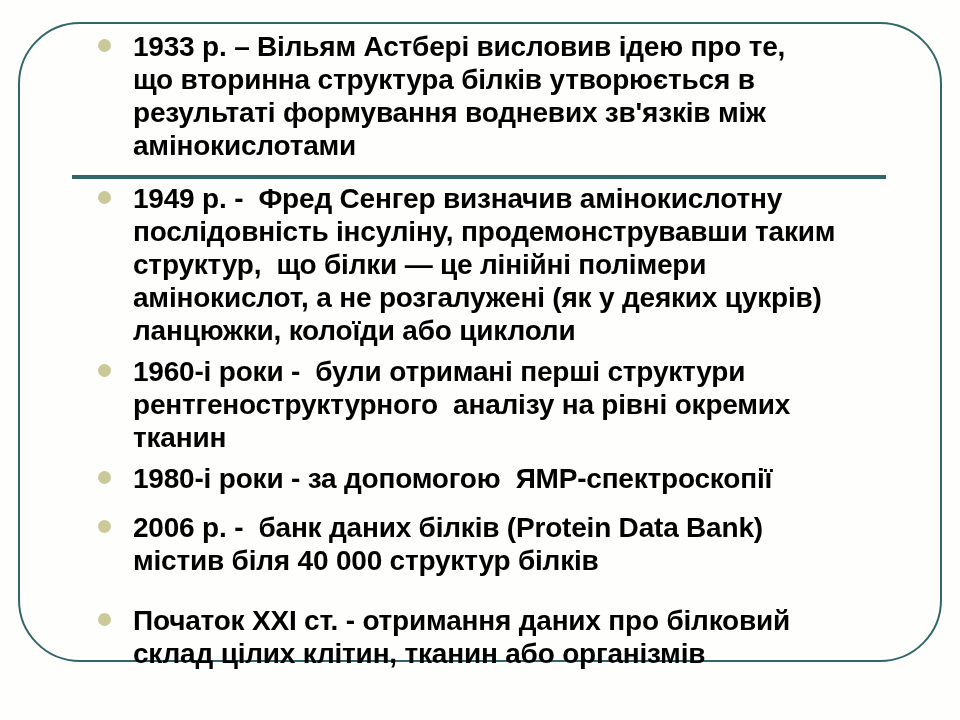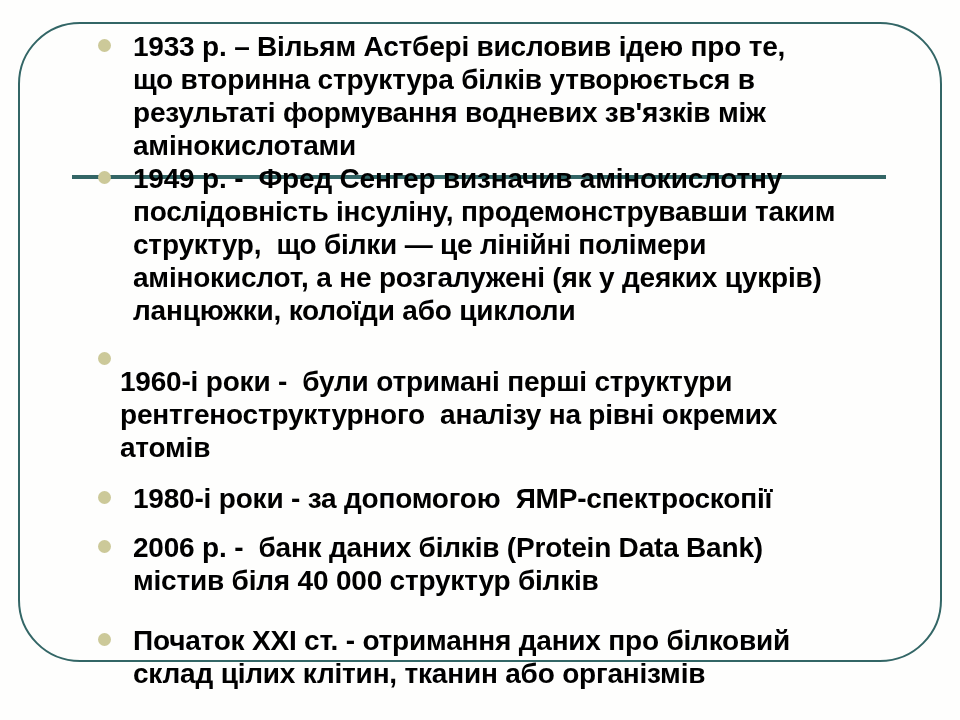--- a/index.html
+++ b/index.html
@@ -43,23 +43,23 @@
     z-index: 3;
     list-style: none;
     margin: 0;
     padding: 0;
     font-weight: bold;
   }
   .item {
     display: flex;
     align-items: flex-start;
   }
-  .item:nth-child(2) { }
-  .item:nth-child(3) { margin-top: 16px; flex-direction: column; }
-  .item:nth-child(4) { margin-top: 18px; }
+  .item:nth-child(2) { margin-top: 20px; }
+  .item:nth-child(3) { margin-top: 8px; }
+  .item:nth-child(4) { margin-top: 8px; }
   .item:nth-child(5) { margin-top: 16px; }
   .item:nth-child(6) { margin-top: 27px; }
   .bullet {
     flex: none;
     width: 13px;
     height: 13px;
     border-radius: 50%;
     background: #CCC999;
     margin-top: 9px;
   }
@@ -98,21 +98,21 @@
           <div class="ln">структур,  що білки — це лінійні полімери</div>
           <div class="ln">амінокислот, а не розгалужені (як у деяких цукрів)</div>
           <div class="ln">ланцюжки, колоїди або циклоли</div>
         </div>
       </li>
       <li class="item">
         <span class="bullet"></span>
         <div class="lines">
           <div class="ln">1960-і роки -  були отримані перші структури</div>
           <div class="ln">рентгеноструктурного  аналізу на рівні окремих</div>
-          <div class="ln">атомів</div>
+          <div class="ln">тканин</div>
         </div>
       </li>
       <li class="item">
         <span class="bullet"></span>
         <div class="lines">
           <div class="ln">1980-і роки - за допомогою  ЯМР-спектроскопії</div>
         </div>
       </li>
       <li class="item">
         <span class="bullet"></span>

